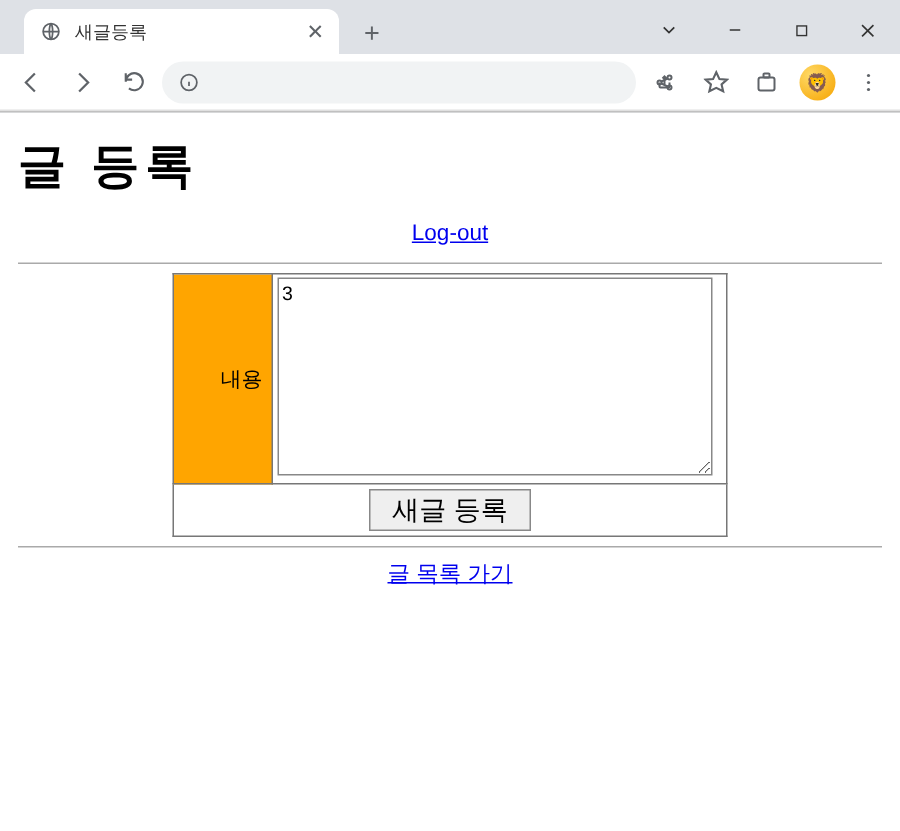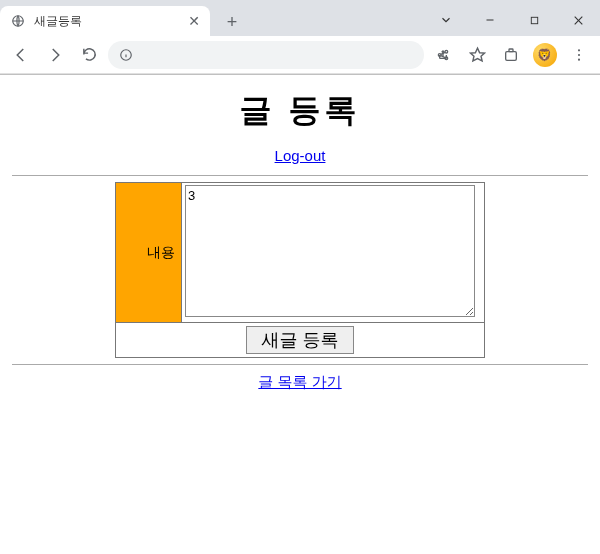--- a/index.html
+++ b/index.html
@@ -12,21 +12,21 @@
   }
   
   .browser-chrome {
     background: #dee1e6;
     border-bottom: 1px solid #c0c0c0;
   }
   .titlebar {
     display: flex;
     align-items: flex-end;
     height: 36px;
-    padding-left: 0;
+    padding-left: 16px;
   }
   .tab {
     display: flex;
     align-items: center;
     background: #fff;
     border-radius: 8px 8px 0 0;
     height: 30px;
     padding: 0 10px;
     width: 210px;
     gap: 8px;
@@ -97,21 +97,21 @@
     border-radius: 50%;
     background: radial-gradient(circle at 30% 30%, #ffd966, #f5a300);
     display: flex; align-items: center; justify-content: center;
     font-size: 12px;
   }
   
   .page {
     padding: 14px 12px;
   }
   h1.page-title {
-    text-align: center;
+    text-align: left;
     font-size: 32px;
     font-weight: bold;
     letter-spacing: 4px;
     margin-bottom: 14px;
   }
   .logout-wrap, .list-link-wrap {
     text-align: center;
     margin-bottom: 10px;
   }
   a.link {

